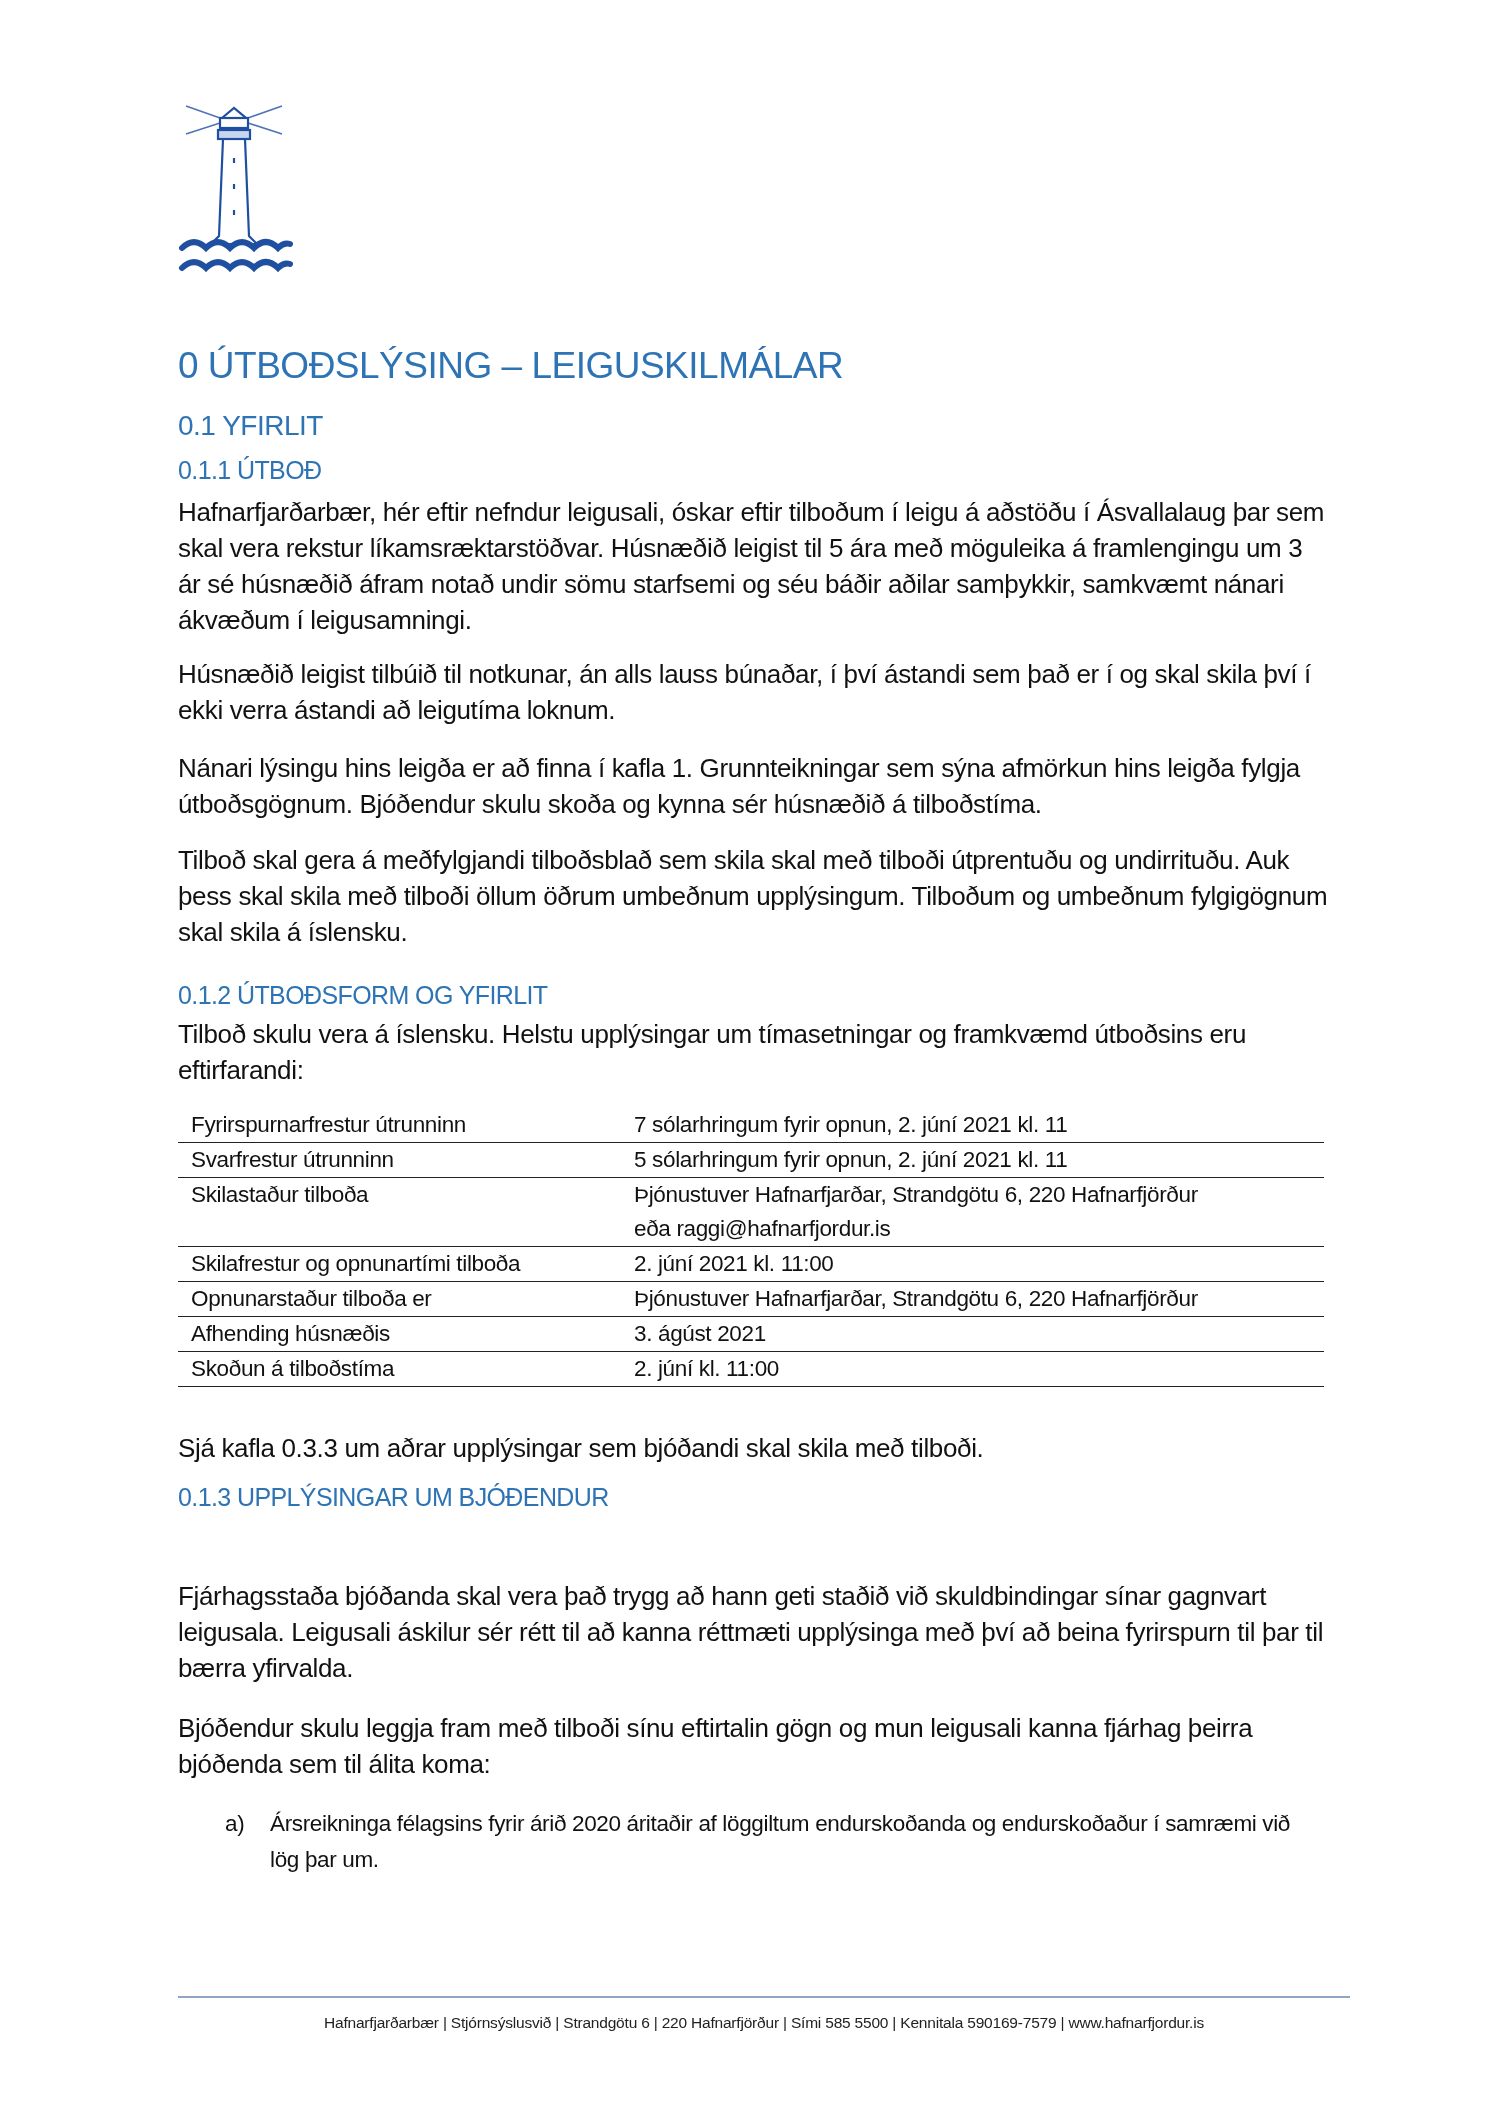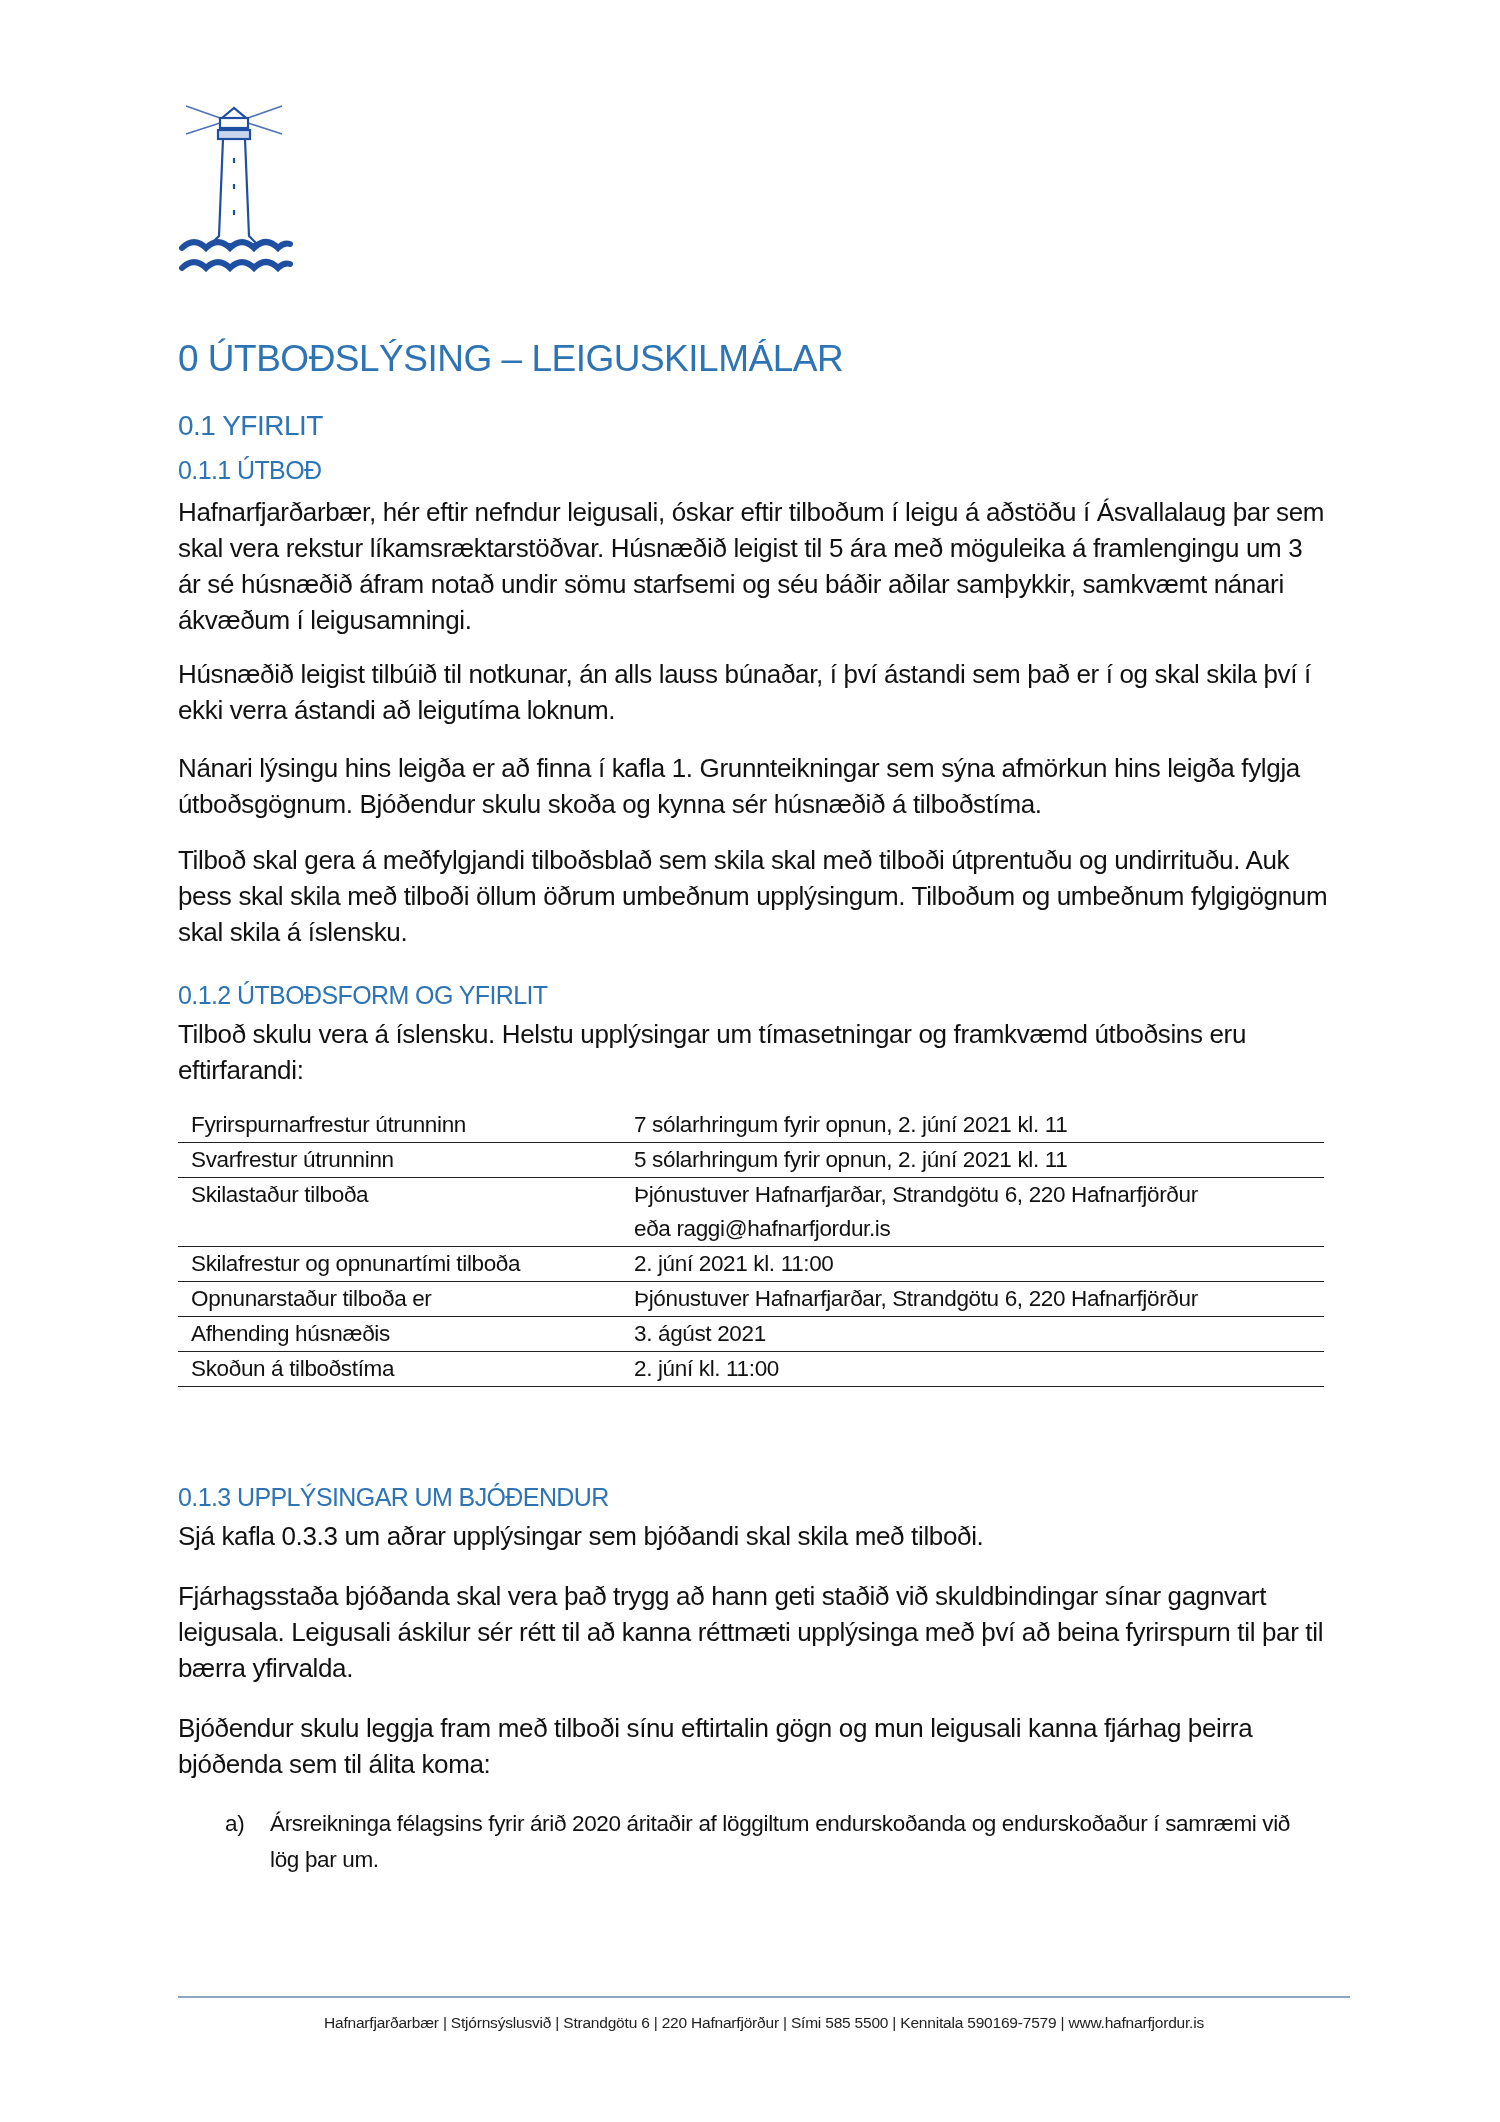--- a/index.html
+++ b/index.html
@@ -3,21 +3,21 @@
 <meta charset="utf-8">
 <style>
   html, body { margin:0; padding:0; background:#ffffff; }
   body { width:1500px; height:2122px; position:relative; overflow:hidden;
          font-family:"Liberation Sans", "DejaVu Sans", sans-serif; color:#111; }
   .abs { position:absolute; }
   .logo { left:178px; top:88px; width:495px; height:190px; }
   .logo-text { position:absolute; left:121px; top:134px; font-family:"DejaVu Sans", sans-serif;
                font-weight:bold; font-size:35px; letter-spacing:2.2px; color:#1a1a1a; white-space:nowrap; }
   .h { color:#2e74b5; font-weight:normal; white-space:nowrap; margin:0; }
-  .h1 { left:178px; top:338px; font-size:37px; letter-spacing:-0.5px; }
+  .h1 { left:178px; top:345px; font-size:37px; letter-spacing:-0.5px; }
   .h2 { left:178px; top:410px; font-size:28px; letter-spacing:-0.5px; }
   .h3 { font-size:25px; letter-spacing:-0.6px; }
   .p { left:178px; width:1150px; font-size:26px; line-height:36px; letter-spacing:-0.35px; margin:0; }
   .tbl { position:absolute; left:178px; top:1108px; width:1146px; border-collapse:collapse;
          font-size:22.5px; letter-spacing:-0.35px; }
   .tbl td { padding:0 0 0 13px; vertical-align:top; line-height:34px; border-bottom:1.6px solid #222; }
   .tbl td.c1 { width:430px; }
   .tbl tr.multi td { line-height:34px; }
   .list { left:178px; width:1150px; font-size:22.5px; line-height:36px; letter-spacing:-0.35px; }
   .list .marker { position:absolute; left:47px; top:0; }
@@ -96,21 +96,21 @@
       <td>3. ágúst 2021</td>
     </tr>
     <tr>
       <td class="c1">Skoðun á tilboðstíma</td>
       <td>2. júní kl. 11:00</td>
     </tr>
   </tbody>
 </table>
 
 <h3 class="abs h h3" style="left:178px; top:1483px;">0.1.3 UPPLÝSINGAR UM BJÓÐENDUR</h3>
-<p class="abs p" style="top:1518px;">Sjá kafla 0.3.3 um aðrar upplýsingar sem bjóðandi skal skila með tilboði.</p>
+<p class="abs p" style="top:1430px;">Sjá kafla 0.3.3 um aðrar upplýsingar sem bjóðandi skal skila með tilboði.</p>
 <p class="abs p" style="top:1578px;">Fjárhagsstaða bjóðanda skal vera það trygg að hann geti staðið við skuldbindingar sínar gagnvart leigusala. Leigusali áskilur sér rétt til að kanna réttmæti upplýsinga með því að beina fyrirspurn til þar til bærra yfirvalda.</p>
 <p class="abs p" style="top:1710px;">Bjóðendur skulu leggja fram með tilboði sínu eftirtalin gögn og mun leigusali kanna fjárhag þeirra bjóðenda sem til álita koma:</p>
 
 <div class="abs list" style="top:1806px; height:80px;">
   <div>
     <span class="marker">a)</span>
     <span class="text">Ársreikninga félagsins fyrir árið 2020 áritaðir af löggiltum endurskoðanda og endurskoðaður í samræmi við lög þar um.</span>
   </div>
 </div>
 

